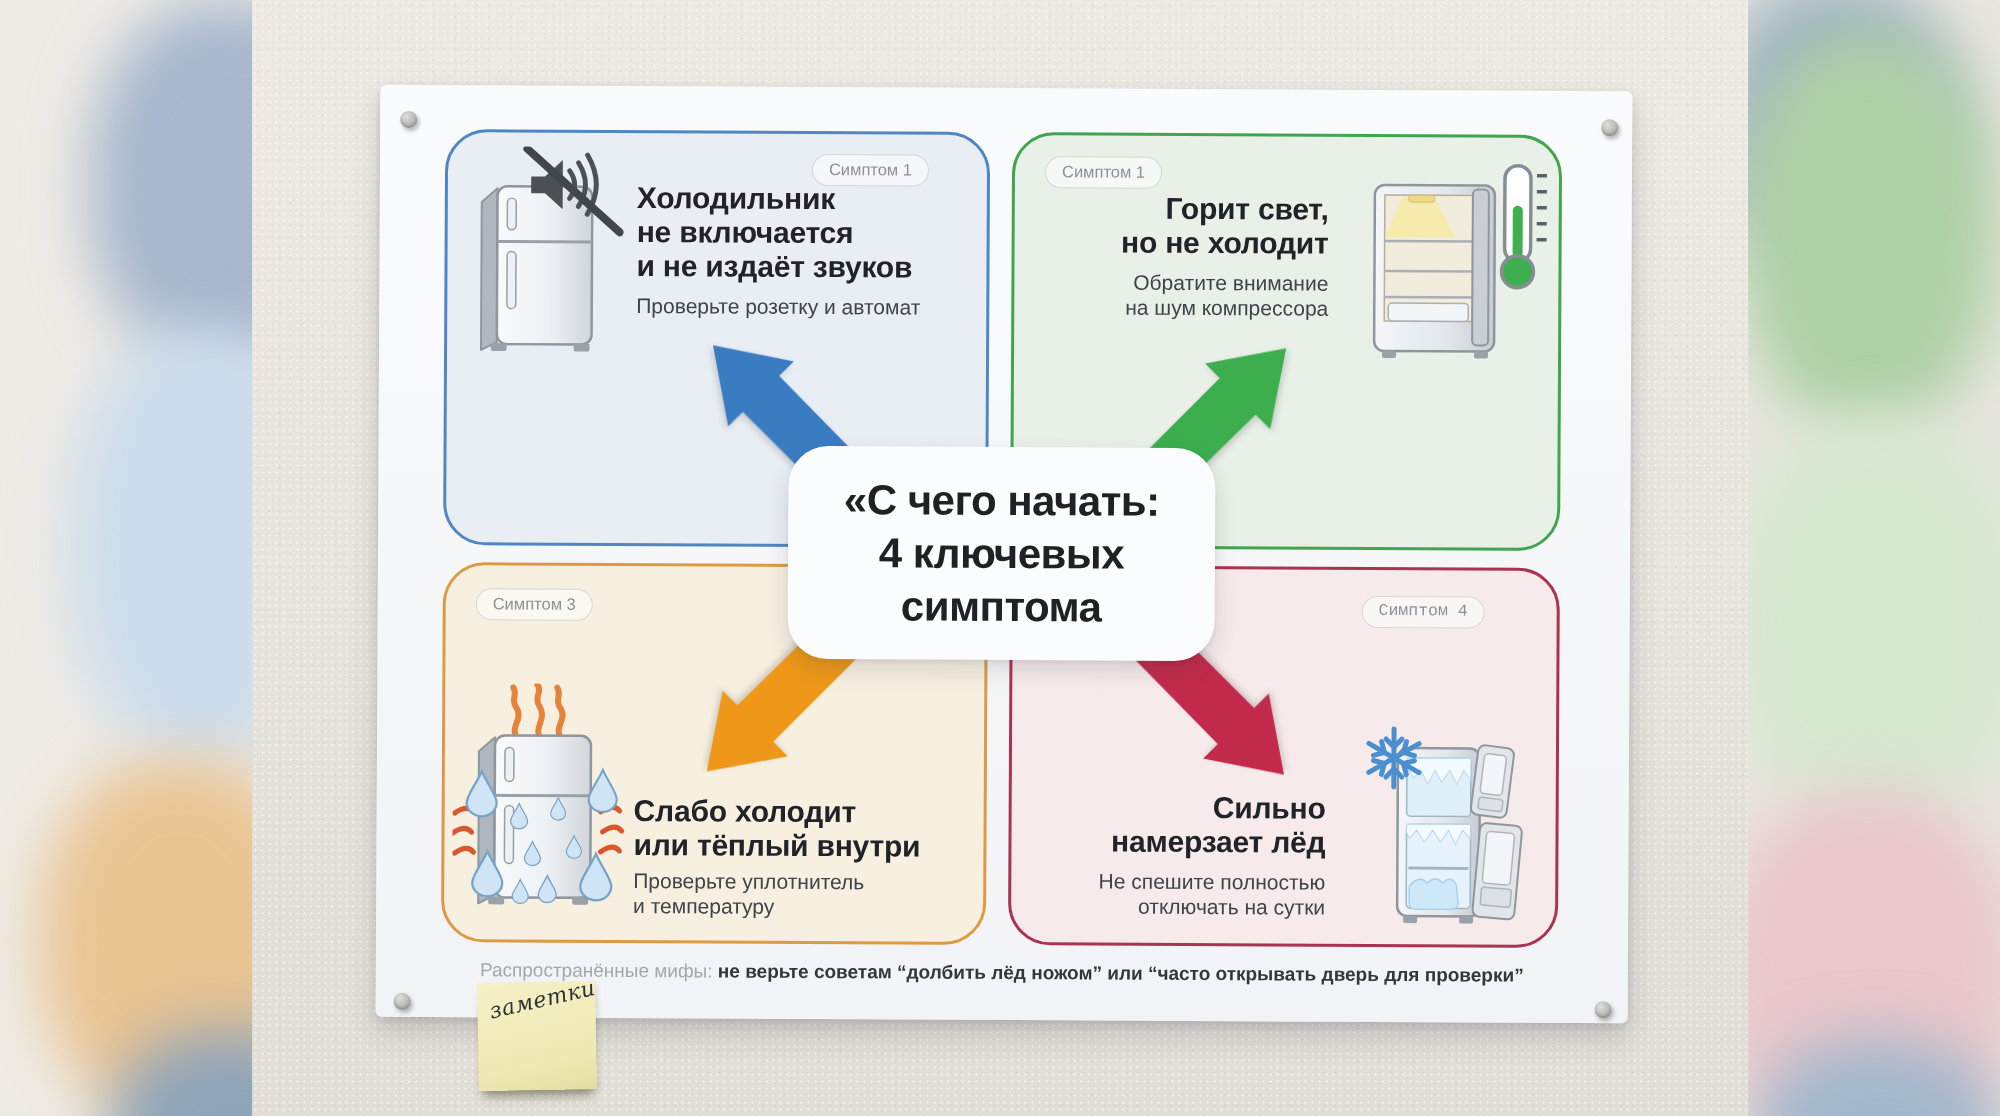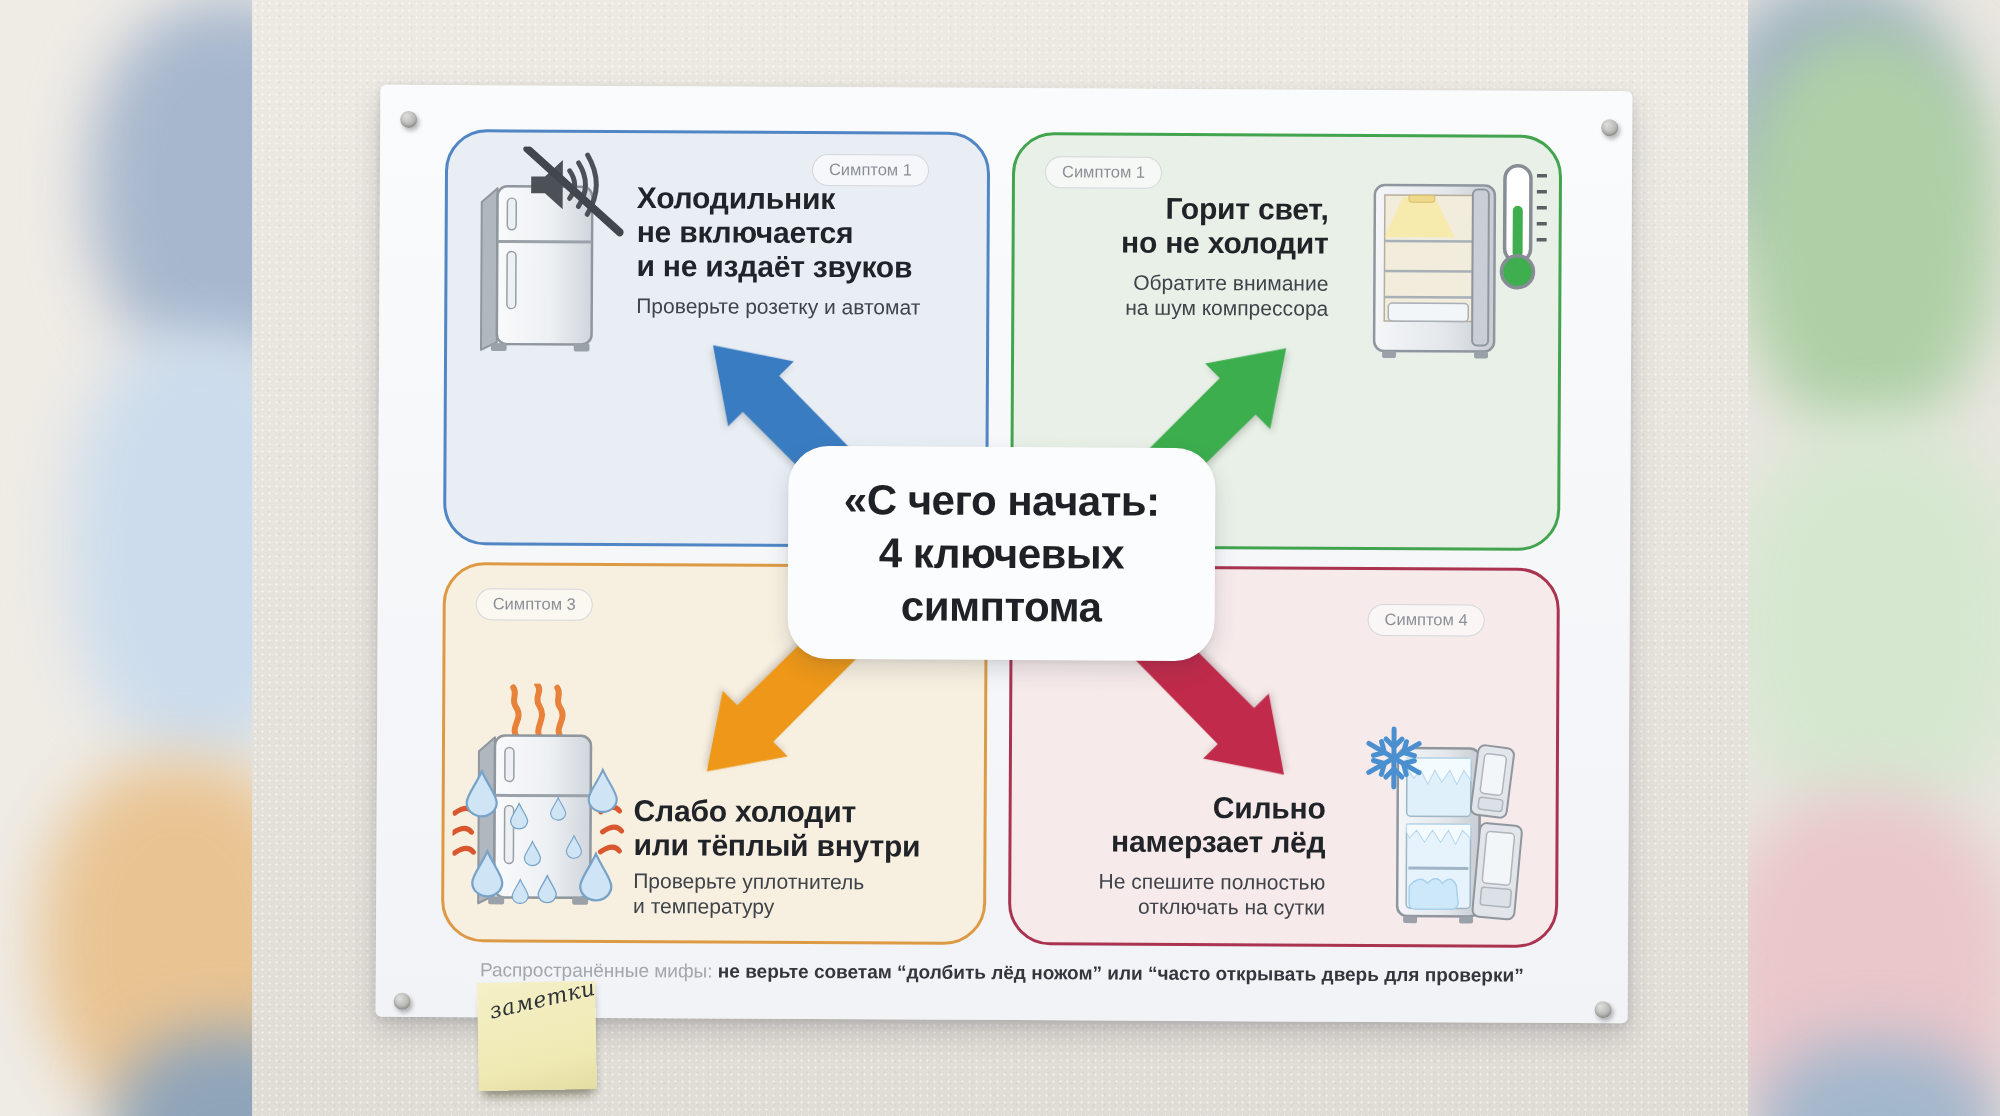--- a/index.html
+++ b/index.html
@@ -45,21 +45,21 @@
   .card{position:absolute;border-radius:42px;border:3.5px solid;box-sizing:border-box;}
   .card-tl{left:65px;top:44px;width:545px;height:416px;background:#e9eef5;border-color:#5186c5;}
   .card-tr{left:632px;top:44px;width:550px;height:416px;background:#e8f0e7;border-color:#42a44f;}
   .card-bl{left:65px;top:477px;width:545px;height:380px;background:#f7efe0;border-color:#dd9a45;}
   .card-br{left:632px;top:477px;width:550px;height:380px;background:#f7eaea;border-color:#a93350;}
 
   .badge{position:absolute;height:30px;line-height:28px;padding:0 16px;border-radius:16px;
          border:1.5px solid #d4d7da;background:rgba(255,255,255,.55);
          color:#8b9097;font-size:16.5px;white-space:nowrap;}
   .badge-tl{top:20px;right:58px;} .badge-tr{top:21px;left:30px;}
-  .badge-bl{top:23px;left:30px;}  .badge-br{top:34px;right:72px;}
+  .badge-bl{top:23px;left:30px;}  .badge-br{top:26px;right:72px;font-family:Liberation Mono, monospace;}
 
   .title{position:absolute;font-weight:700;font-size:30px;line-height:34px;color:#202328;letter-spacing:-.2px;}
   .t-tl{left:189px;top:48px;}
   .t-tr{right:230px;top:56px;text-align:right;}
   .t-bl{left:189px;top:228px;}
   .t-br{right:230px;top:222px;text-align:right;}
   .subtitle{position:absolute;font-size:21px;line-height:25px;color:#3f434a;}
   .s-tl{left:189px;top:160px;}
   .s-tr{right:230px;top:134px;text-align:right;}
   .s-bl{left:189px;top:302px;}

